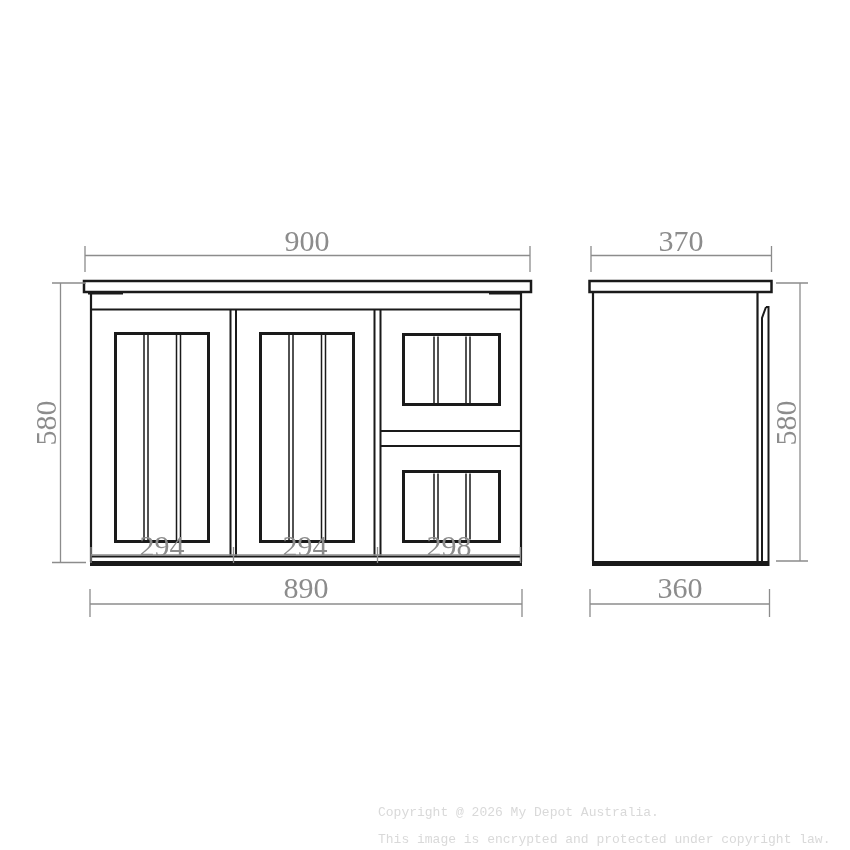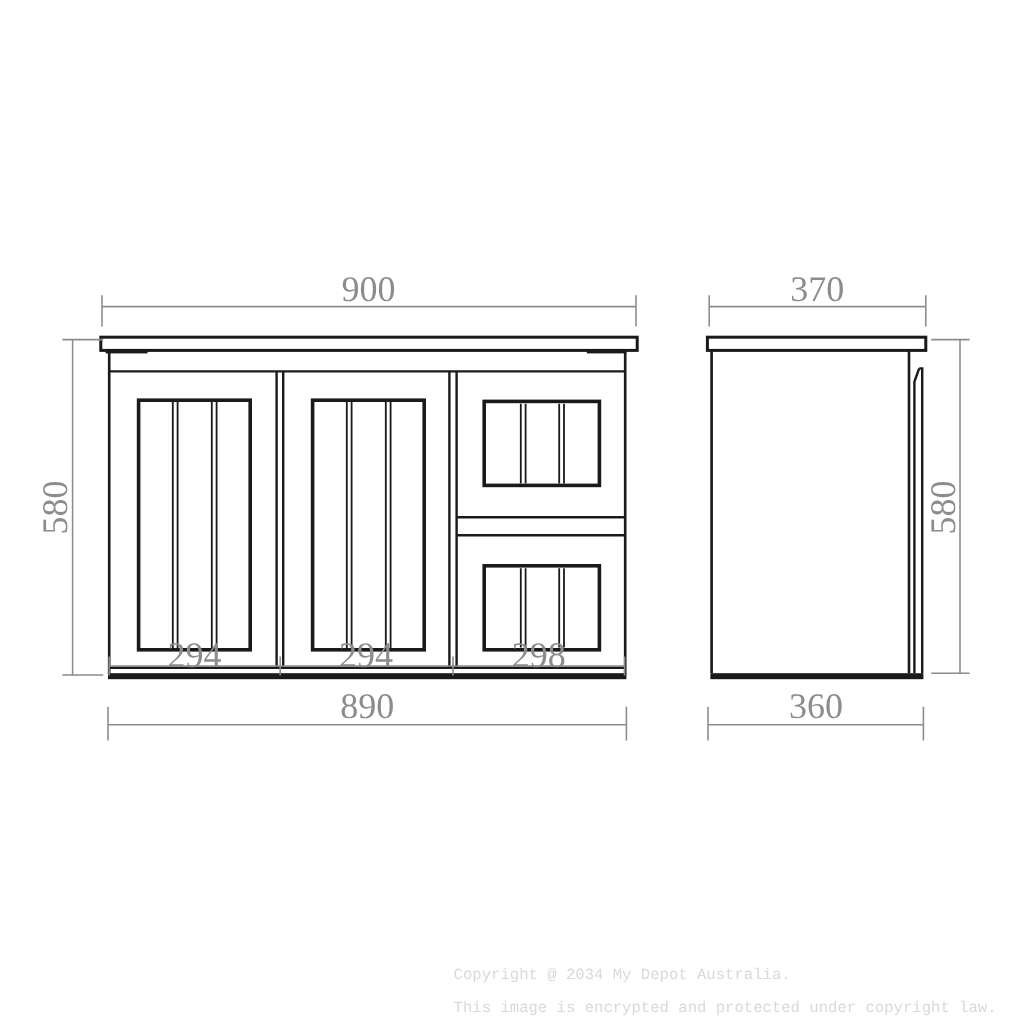--- a/index.html
+++ b/index.html
@@ -124,17 +124,17 @@
 
       <g>
         <path d="M590,604 H769.5"></path>
         <path d="M590,589 V617 M769.5,589 V617"></path>
         <text class="dim-text" x="680" y="598" text-anchor="middle" stroke="none">360</text>
       </g>
     </g>
   </svg>
 
   <div class="watermark">
-    <div>Copyright @ 2034 My Depot Australia.</div>
+    <div>Copyright @ 2026 My Depot Australia.</div>
     <div>This image is encrypted and protected under copyright law.</div>
   </div>
 
 </div>
 
 </body></html>

